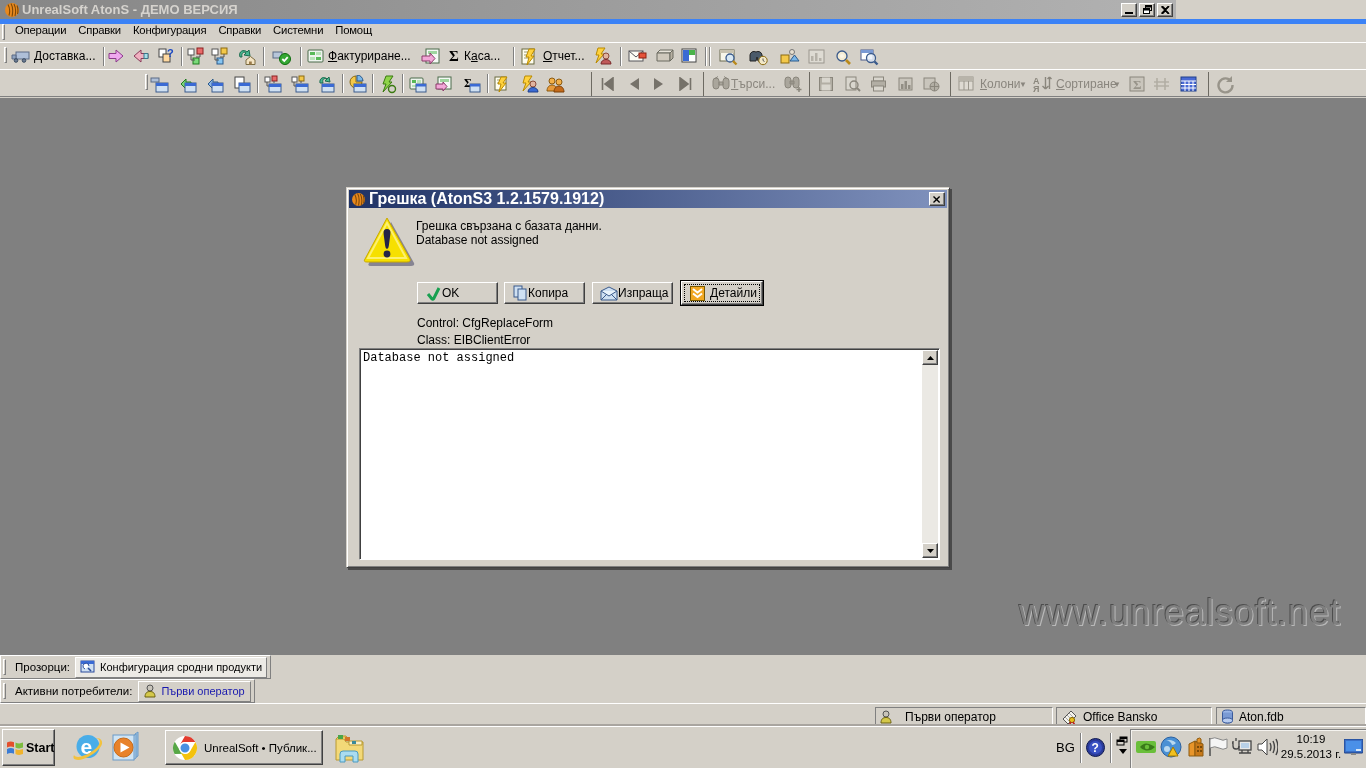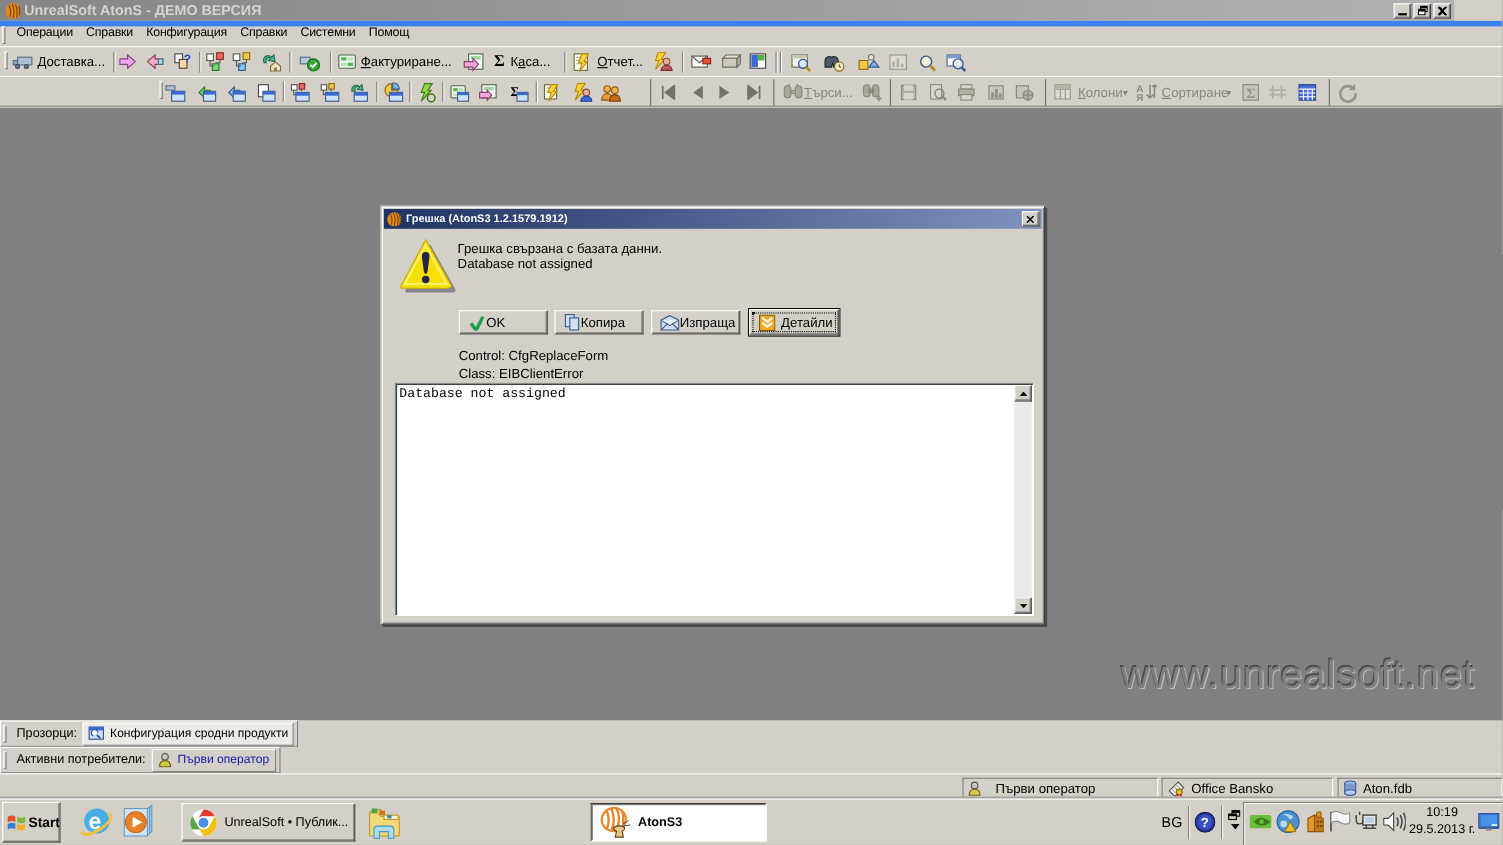--- a/index.html
+++ b/index.html
@@ -1,36 +1,36 @@
 <!DOCTYPE html>
 <html><head><meta charset="utf-8"><style>
 *{margin:0;padding:0;box-sizing:border-box}
 html,body{width:1366px;height:768px}
 body{font-family:"Liberation Sans",sans-serif;position:relative;background:#d4d0c8;overflow:hidden;font-size:12px}
 .abs{position:absolute}
 
-#titlebar{left:0;top:0;width:1322px;height:19px;background:linear-gradient(to right,#868686,#b2b2b2);display:flex;align-items:center}
+#titlebar{left:0;top:0;width:1176px;height:19px;background:linear-gradient(to right,#868686,#b2b2b2);display:flex;align-items:center}
 #titlebar .txt{color:#d6d3ce;font-weight:bold;font-size:13px;margin-left:3px;letter-spacing:0}
 .winbtn{width:16px;height:14px;background:#d4d0c8;border:1px solid;border-color:#fff #404040 #404040 #fff;box-shadow:inset -1px -1px 0 #808080;display:flex;align-items:center;justify-content:center;position:relative}
 #menubar{left:0;top:19px;width:1366px;height:23px;background:#d4d0c8;border-top:5px solid #3b82f6;display:flex;align-items:flex-start}
 .menuitem{padding:0 6px;color:#000;font-size:11.3px;letter-spacing:-0.2px}
 .gripper{width:3px;height:16px;border:1px solid;border-color:#fff #808080 #808080 #fff;margin-left:2px;margin-right:4px}
 #tb1{left:0;top:42px;width:1366px;height:27px;background:#d4d0c8;border-top:1px solid #fff;display:flex;align-items:center}
 #tb2{left:0;top:69px;width:1366px;height:28px;background:#d4d0c8;border-top:1px solid #fff;border-bottom:1px solid #808080;display:flex;align-items:center}
 .ti{position:absolute;top:2px;height:22px;display:flex;align-items:center;gap:3px;color:#000;white-space:nowrap}
 #tb2 .ti{top:3px}
 .vsep{position:absolute;top:4px;width:2px;height:19px;border-left:1px solid #808080;border-right:1px solid #fff}
 .vsep2{position:absolute;top:2px;width:1px;height:24px;background:#6d6a62}
 .dim{color:#8a867e}
 
 #workspace{left:0;top:98px;width:1366px;height:557px;background:#808080}
 #watermark{left:1019px;top:592px;font-size:36px;color:#808080;font-weight:normal;letter-spacing:1px;text-shadow:-1px -1px 0 #4d4d4d,1px 1px 0 #b8b8b8}
 
 #dlg{left:346px;top:187px;width:604px;height:381px;background:#d4d0c8;border:1px solid;border-color:#d4d0c8 #404040 #404040 #d4d0c8;box-shadow:inset 1px 1px 0 #fff,inset -1px -1px 0 #808080,2px 2px 0 rgba(30,30,30,.55)}
-#dlgtitle{left:2px;top:2px;width:598px;height:18px;background:linear-gradient(to right,#1f3265,#8092bd);display:flex;align-items:center;color:#fff;font-weight:bold;font-size:10px}
+#dlgtitle{left:2px;top:2px;width:598px;height:18px;background:linear-gradient(to right,#1f3265,#8092bd);display:flex;align-items:center;color:#fff;font-weight:bold;font-size:16px}
 #dlg .body{position:absolute;left:2px;top:20px;right:2px;bottom:2px}
 .dbtn{position:absolute;top:74px;width:81px;height:22px;background:#d4d0c8;border:1px solid;border-color:#fff #404040 #404040 #fff;box-shadow:inset -1px -1px 0 #808080;display:flex;align-items:center;justify-content:flex-start;padding-left:7px;font-size:12px}
 .dbtn span{flex:1;text-align:left}
 #dtl{border:1px solid #000;box-shadow:none;position:absolute;top:72px;width:84px;height:26px;display:flex;align-items:center;justify-content:flex-end}
 #dtl .in{width:82px;height:24px;background:#d4d0c8;border:1px solid;border-color:#fff #404040 #404040 #fff;box-shadow:inset -1px -1px 0 #808080;display:flex;align-items:center;justify-content:flex-start;padding-left:8px;font-size:12px;position:relative}
 #dtl .in span{flex:1;text-align:center}
 #dtl .in:after{content:"";position:absolute;left:2px;top:2px;right:2px;bottom:2px;border:1px dotted #000}
 #dlgtext{position:absolute;left:10px;top:140px;width:581px;height:212px;background:#fff;border:1px solid;border-color:#808080 #fff #fff #808080;box-shadow:inset 1px 1px 0 #404040;font-family:"Liberation Mono",monospace;font-size:12px;color:#000}
 
 #rowwin{left:0;top:655px;width:1366px;height:24px;background:#d4d0c8;font-size:11.5px}
@@ -668,34 +668,20 @@
  </div>
  <svg class="abs" style="left:333px;top:6px" width="33" height="30" viewBox="0 0 33 30">
       <path d="M3 6 h8 l2 3 h17 v18 H3 z" fill="#f3d978" stroke="#b99a30"></path>
       <path d="M3 6 l3-3 h7 l2 3" fill="#e8c860" stroke="#b99a30"></path>
       <rect x="5" y="2" width="5" height="4" fill="#4aa64a"></rect>
       <rect x="12" y="4" width="5" height="4" fill="#d4752a"></rect>
       <path d="M16 8 h13 v4 H16 z" fill="#faf0c8" stroke="#b99a30"></path>
       <rect x="19" y="8" width="4" height="3" fill="#3a8a9a"></rect>
       <path d="M7 29 v-8 q0-3 3-3 h12 q3 0 3 3 v8 h-5 v-6 H12 v6 z" fill="#aadcf0" stroke="#4a9ac0"></path>
     </svg>
- <div class="taskbtn" style="left:537px;width:160px;background:#fff;border-color:#404040 #fff #fff #404040;box-shadow:inset 1px 1px 0 #808080;font-weight:bold">
-  <svg width="30" height="30" viewBox="0 0 30 30">
-        <g stroke="#e8882a" fill="none">
-          <ellipse cx="14" cy="12" rx="11" ry="10.5" stroke-width="2" transform="rotate(-15 14 12)"></ellipse>
-          <path d="M7 3 C10 8 10 16 7.5 20.5" stroke-width="2.2"></path>
-          <path d="M11.5 1.5 C14.5 8 14.5 16 12 22" stroke-width="2.2"></path>
-          <path d="M16.5 1.5 C19 7 19 14 17.5 19.5" stroke-width="2.2"></path>
-          <path d="M21 3.5 C23 7.5 23 12 22 15.5" stroke-width="2.2"></path>
-        </g>
-        <path d="M14 19 q5.5-2.5 9.5 0 q1 2.8-2 3.6 l1.2 5.4 h-7.4 l1.2-5.4 q-3.2-.8-2.5-3.6" fill="#e8c88a" stroke="#5a3a10"></path>
-        <path d="M21.5 16.5 l6-3.5 M22 18 l7-1" stroke="#444" stroke-width="0.9"></path>
-      </svg>
-  <span>AtonS3</span>
- </div>
 
  <span class="abs" style="left:1056px;top:13px;font-size:13px">BG</span>
  <div class="abs" style="left:1080px;top:6px;width:1px;height:30px;background:#808080;box-shadow:1px 0 0 #fff"></div>
  <svg class="abs" style="left:1086px;top:11px" width="19" height="19" viewBox="0 0 19 19">
       <circle cx="9.5" cy="9.5" r="9" fill="#2a3a9a" stroke="#101a50"></circle>
       <circle cx="9.5" cy="9.5" r="6.5" fill="#3a52c4"></circle>
       <text x="5.5" y="14" font-size="12" font-weight="bold" fill="#fff" font-family="Liberation Sans">?</text>
     </svg>
  <div class="abs" style="left:1110px;top:6px;width:1px;height:30px;background:#808080;box-shadow:1px 0 0 #fff"></div>
  <svg class="abs" style="left:1116px;top:9px" width="12" height="10" viewBox="0 0 12 10">

